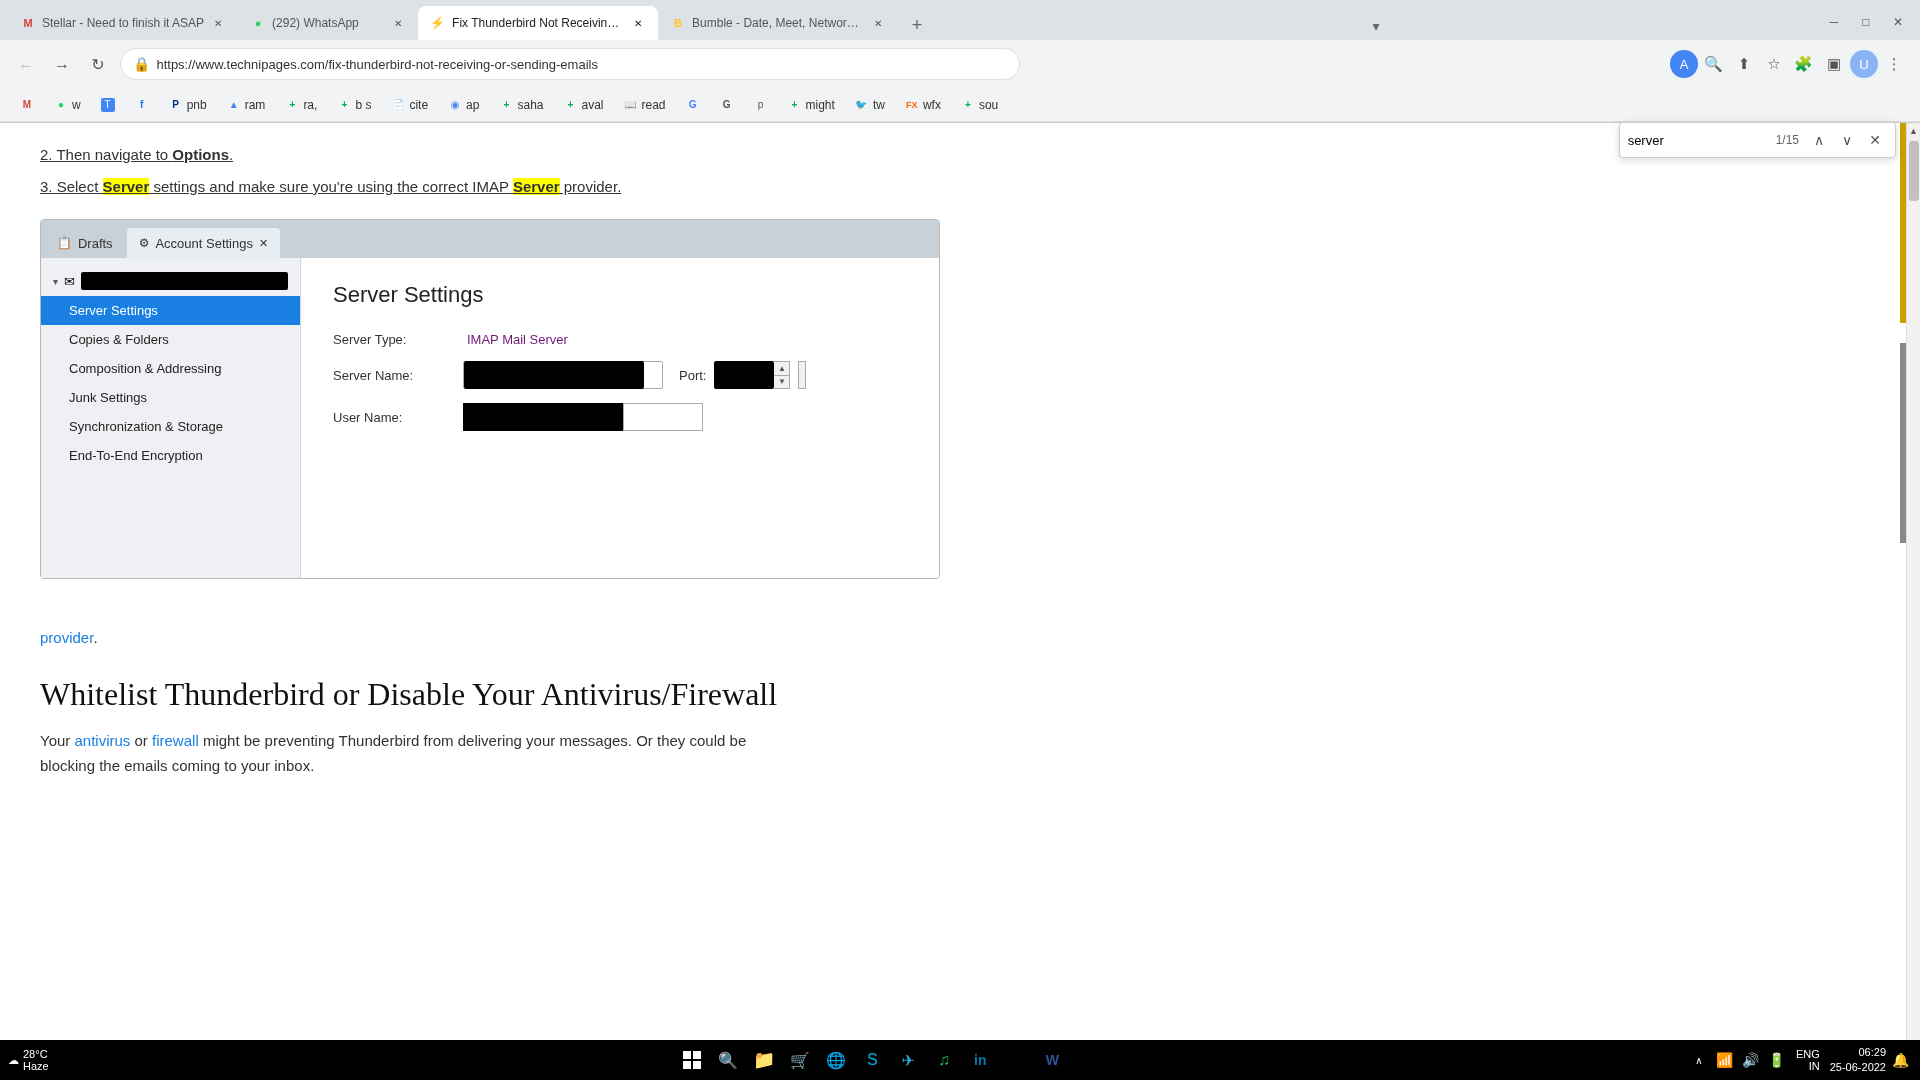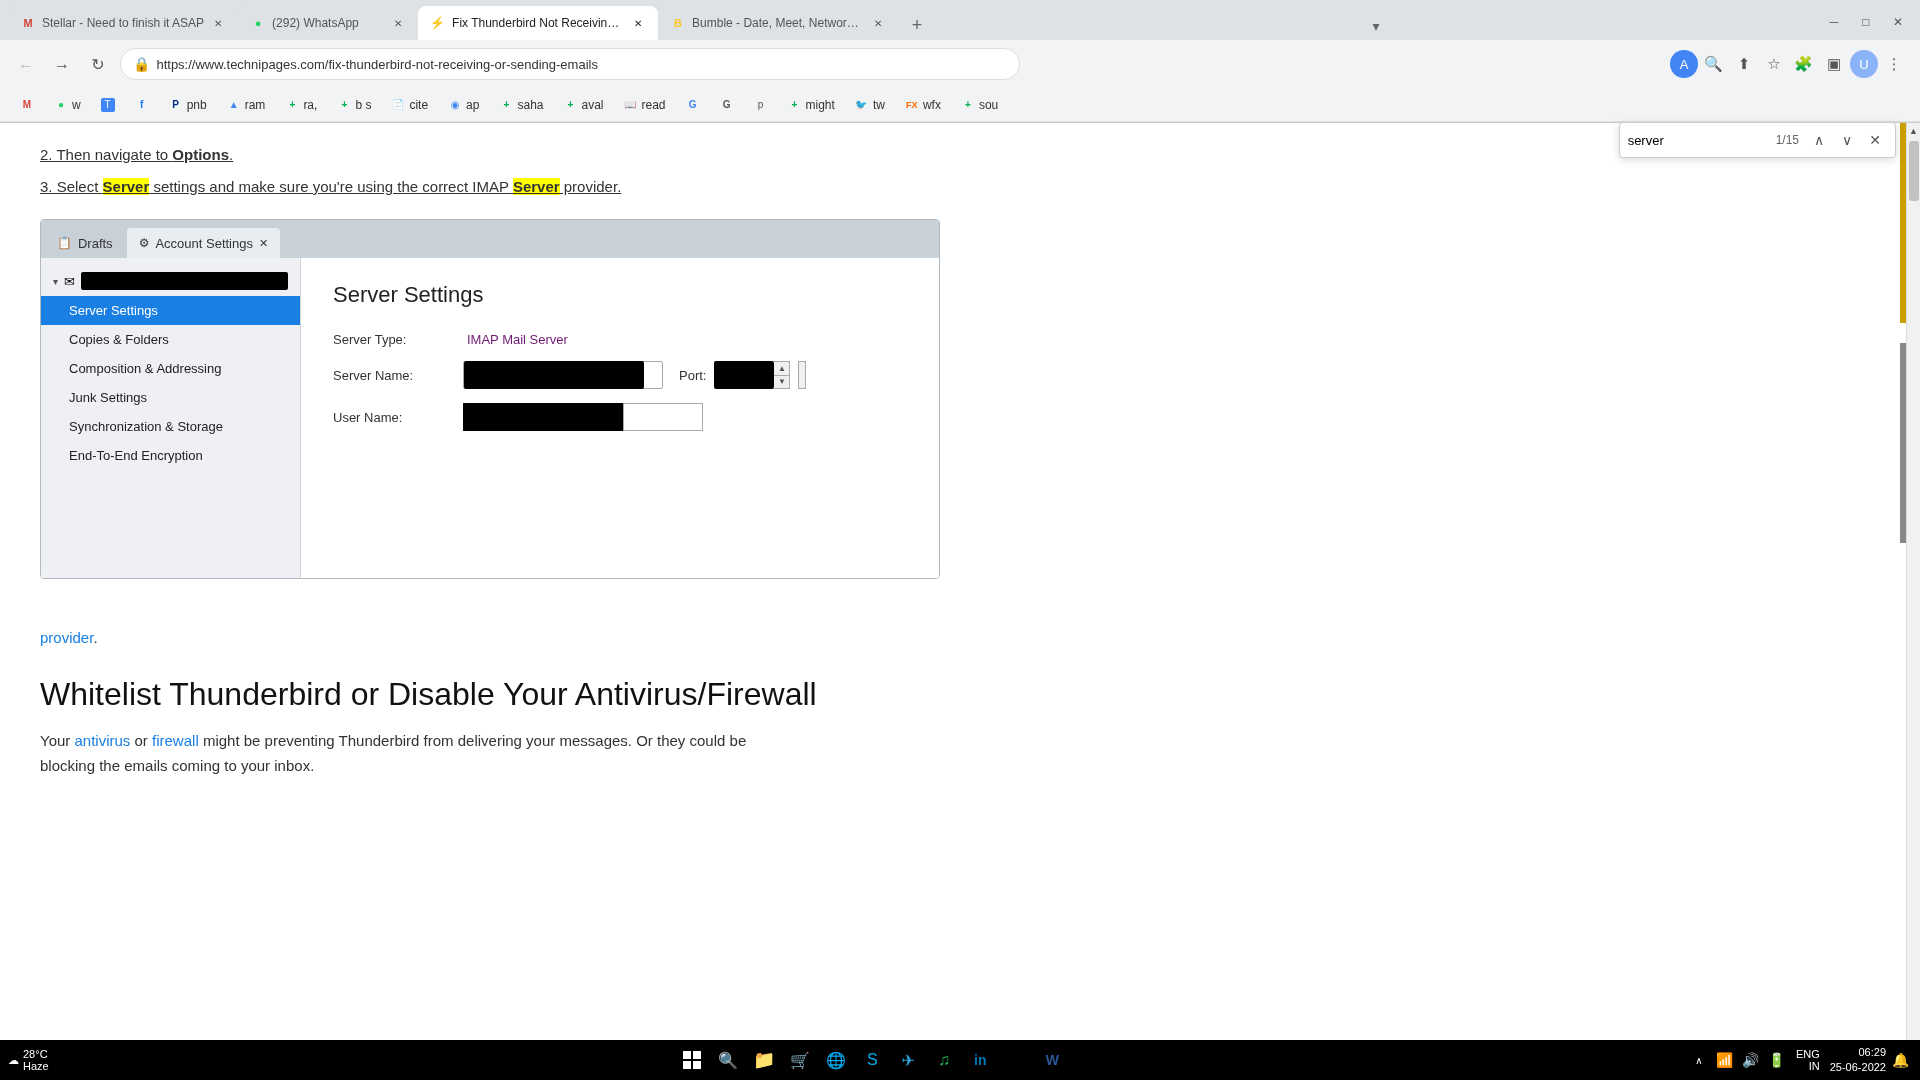--- a/index.html
+++ b/index.html
@@ -84,21 +84,21 @@
     .tb-username-row { display: flex; gap: 0; }
     .tb-input-black2 { background: #000; width: 160px; height: 28px; border-radius: 0; }
     .tb-input-white2 { background: #fff; border: 1px solid #aaa; width: 80px; height: 28px; border-radius: 0; }
     
     .tb-section-title { font-size: 16px; font-weight: 700; color: #222; margin-top: 8px; }
     
     
     .info-text { font-size: 15px; color: #333; line-height: 1.7; margin: 16px 0; }
     .info-link { color: #1a7fe3; text-decoration: none; }
     
-    .section-heading { font-size: 32px; font-weight: 400; color: #111; margin: 24px 0 12px; line-height: 1.3; }
+    .section-heading { font-size: 32px; font-weight: 400; color: #111; margin: 24px 0 12px; line-height: 1.3; font-family: Liberation Serif, serif; }
     
     .body-text { font-size: 15px; color: #333; line-height: 1.7; }
     
     
     .taskbar { position: fixed; bottom: 0; left: 0; right: 0; height: 40px; background: #000; display: flex; align-items: center; padding: 0 8px; z-index: 200; }
     .taskbar-weather { display: flex; align-items: center; gap: 4px; color: #fff; font-size: 11px; margin-right: 8px; }
     .taskbar-center { flex: 1; display: flex; align-items: center; justify-content: center; gap: 6px; }
     .taskbar-icon { width: 30px; height: 30px; display: flex; align-items: center; justify-content: center; cursor: pointer; border-radius: 4px; }
     .taskbar-right { display: flex; align-items: center; gap: 4px; color: #fff; font-size: 11px; }
     .taskbar-right-icon { width: 22px; height: 22px; display: flex; align-items: center; justify-content: center; cursor: pointer; }

